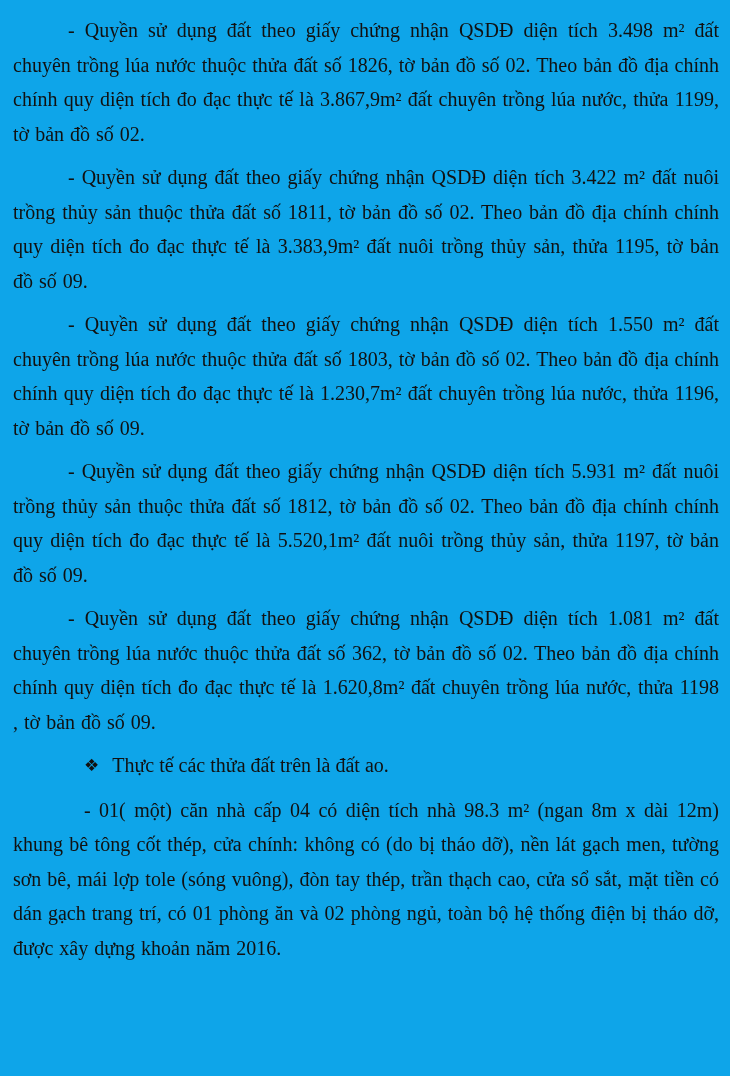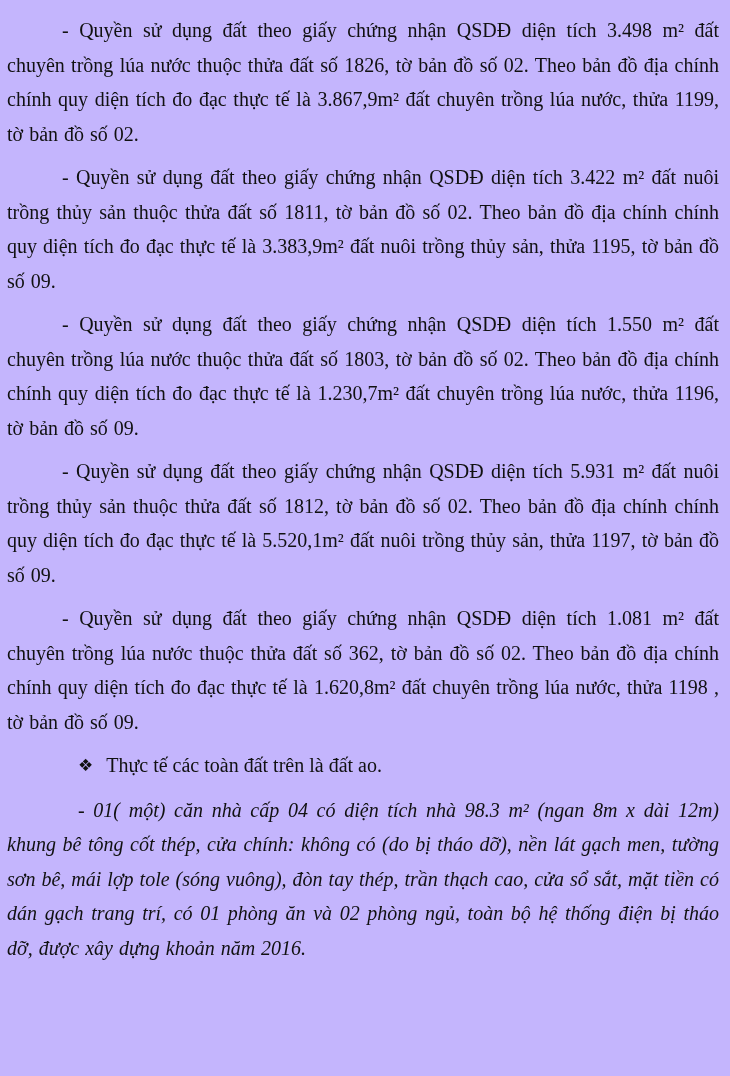--- a/index.html
+++ b/index.html
@@ -9,39 +9,38 @@
   }
   body {
     width: 730px;
     height: 1076px;
     overflow: hidden;
   }
   .page {
     box-sizing: border-box;
     width: 730px;
     height: 1076px;
-    padding: 13px 11px 0 7px;
-    background: #c4b5fd;
+    padding: 13px 11px 0 13px;
+    background: #0ea5e9;
     color: #111111;
     font-family: "Liberation Serif", "DejaVu Serif", serif;
     font-size: 20px;
     line-height: 34.5px;
   }
   .para {
     margin: 0 0 9px 0;
     text-align: justify;
     text-indent: 55px;
     word-spacing: 1px;
   }
   .para-asset {
     margin: 0;
     text-align: justify;
     text-indent: 71px;
     word-spacing: 1px;
-    font-style: italic;
   }
   .bullet-row {
     margin: 0 0 9px 0;
     padding-left: 71px;
     text-align: left;
   }
   .bullet-mark {
     display: inline-block;
     font-family: "DejaVu Sans", sans-serif;
     font-size: 17px;
@@ -58,19 +57,19 @@
 
   <p class="para">- Quyền sử dụng đất theo giấy chứng nhận QSDĐ diện tích 3.422 m² đất nuôi trồng thủy sản thuộc thửa đất số 1811, tờ bản đồ số 02. Theo bản đồ địa chính chính quy diện tích đo đạc thực tế là 3.383,9m²  đất nuôi trồng thủy sản, thửa 1195, tờ bản đồ số 09.</p>
 
   <p class="para">- Quyền sử dụng đất theo giấy chứng nhận QSDĐ diện tích 1.550 m² đất chuyên trồng lúa nước thuộc thửa đất số 1803, tờ bản đồ số 02. Theo bản đồ địa chính chính quy diện tích đo đạc thực tế là 1.230,7m²  đất chuyên trồng lúa nước, thửa 1196, tờ bản đồ số 09.</p>
 
   <p class="para">- Quyền sử dụng đất theo giấy chứng nhận QSDĐ diện tích 5.931 m² đất nuôi trồng thủy sản thuộc thửa đất số 1812, tờ bản đồ số 02. Theo bản đồ địa chính chính quy diện tích đo đạc thực tế là 5.520,1m² đất nuôi trồng thủy sản, thửa 1197, tờ bản đồ số 09.</p>
 
   <p class="para">- Quyền sử dụng đất theo giấy chứng nhận QSDĐ diện tích 1.081 m² đất chuyên trồng lúa nước thuộc thửa đất số 362, tờ bản đồ số 02. Theo bản đồ địa chính chính quy diện tích đo đạc thực tế là 1.620,8m² đất chuyên trồng lúa nước, thửa 1198 , tờ bản đồ số 09.</p>
 
   <p class="bullet-row">
-    <span class="bullet-mark">❖</span><span>Thực tế các toàn đất trên là đất ao.</span>
+    <span class="bullet-mark">❖</span><span>Thực tế các thửa đất trên là đất ao.</span>
   </p>
 
 
   <p class="para-asset">- 01( một) căn nhà cấp 04 có diện tích nhà 98.3 m² (ngan 8m x dài 12m) khung bê tông cốt thép, cửa chính: không có (do bị tháo dỡ), nền lát gạch men, tường sơn bê, mái lợp tole (sóng vuông), đòn tay thép, trần thạch cao, cửa sổ sắt, mặt tiền có dán gạch trang trí, có 01 phòng ăn và 02 phòng ngủ, toàn bộ hệ thống điện bị tháo dỡ, được xây dựng khoản năm 2016.</p>
 
 </div>
 
 </body></html>

